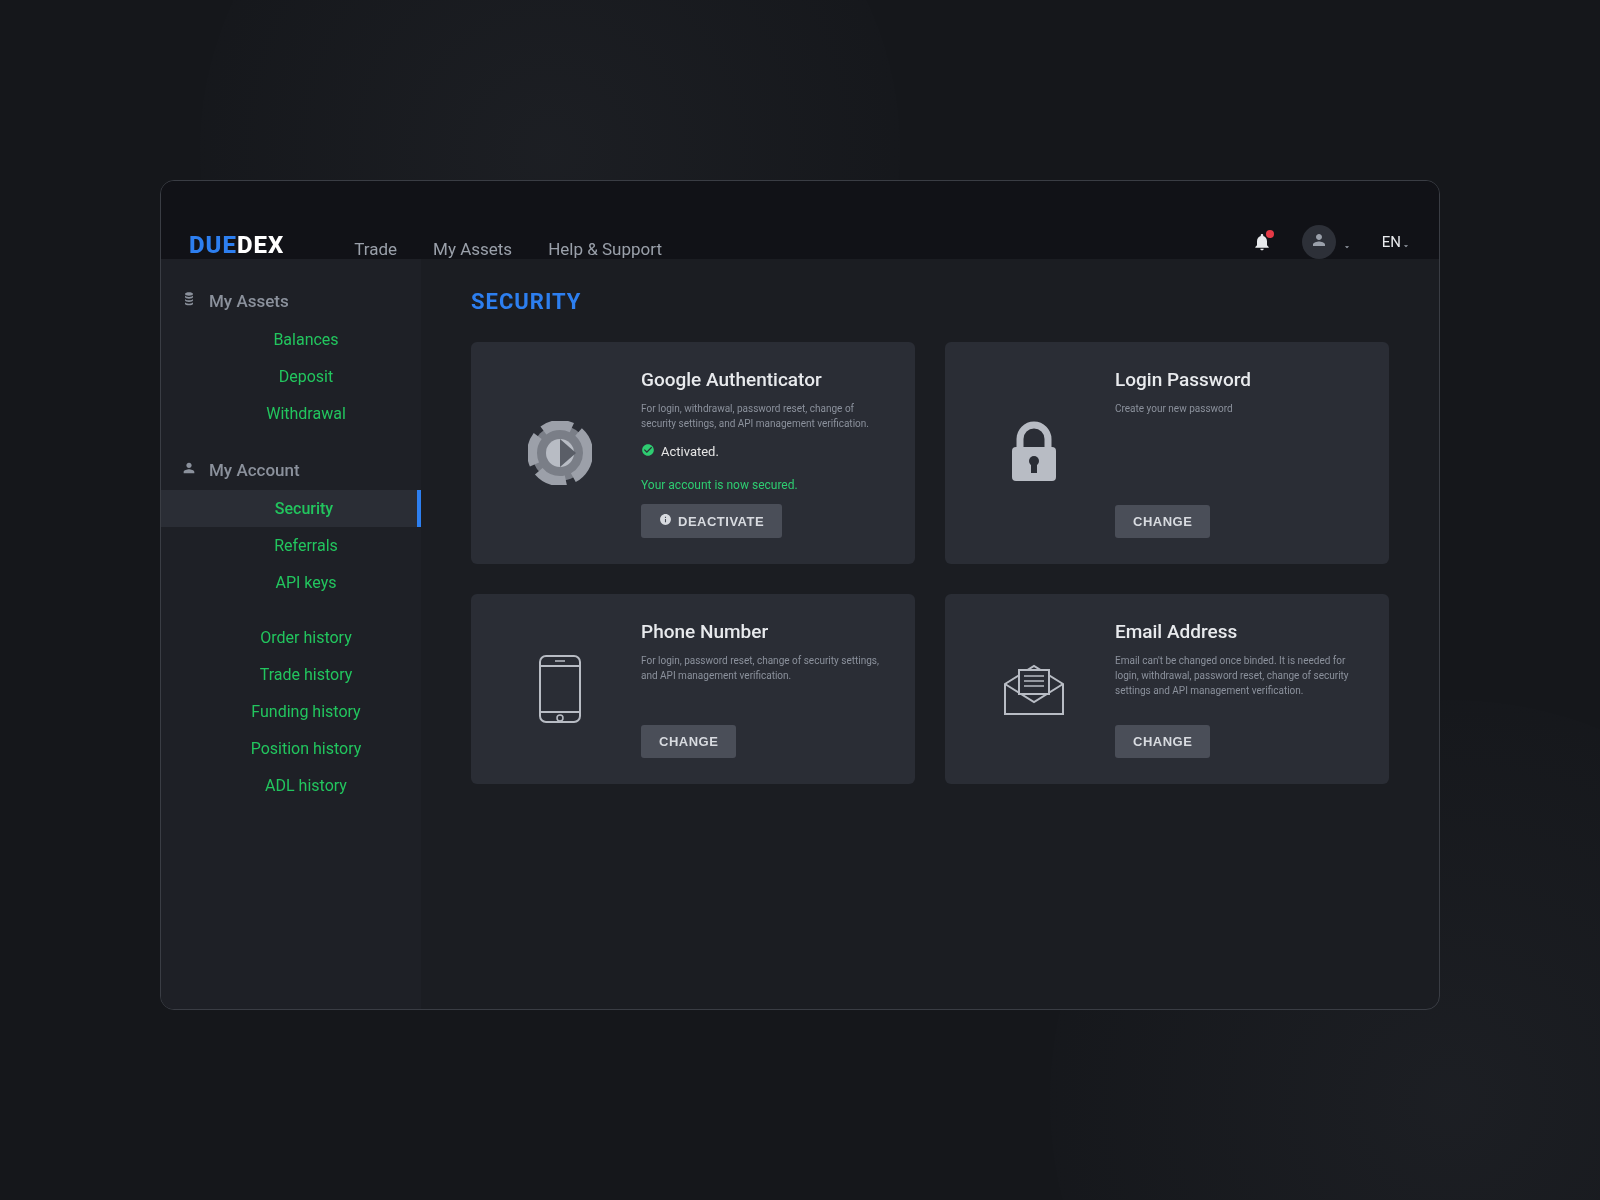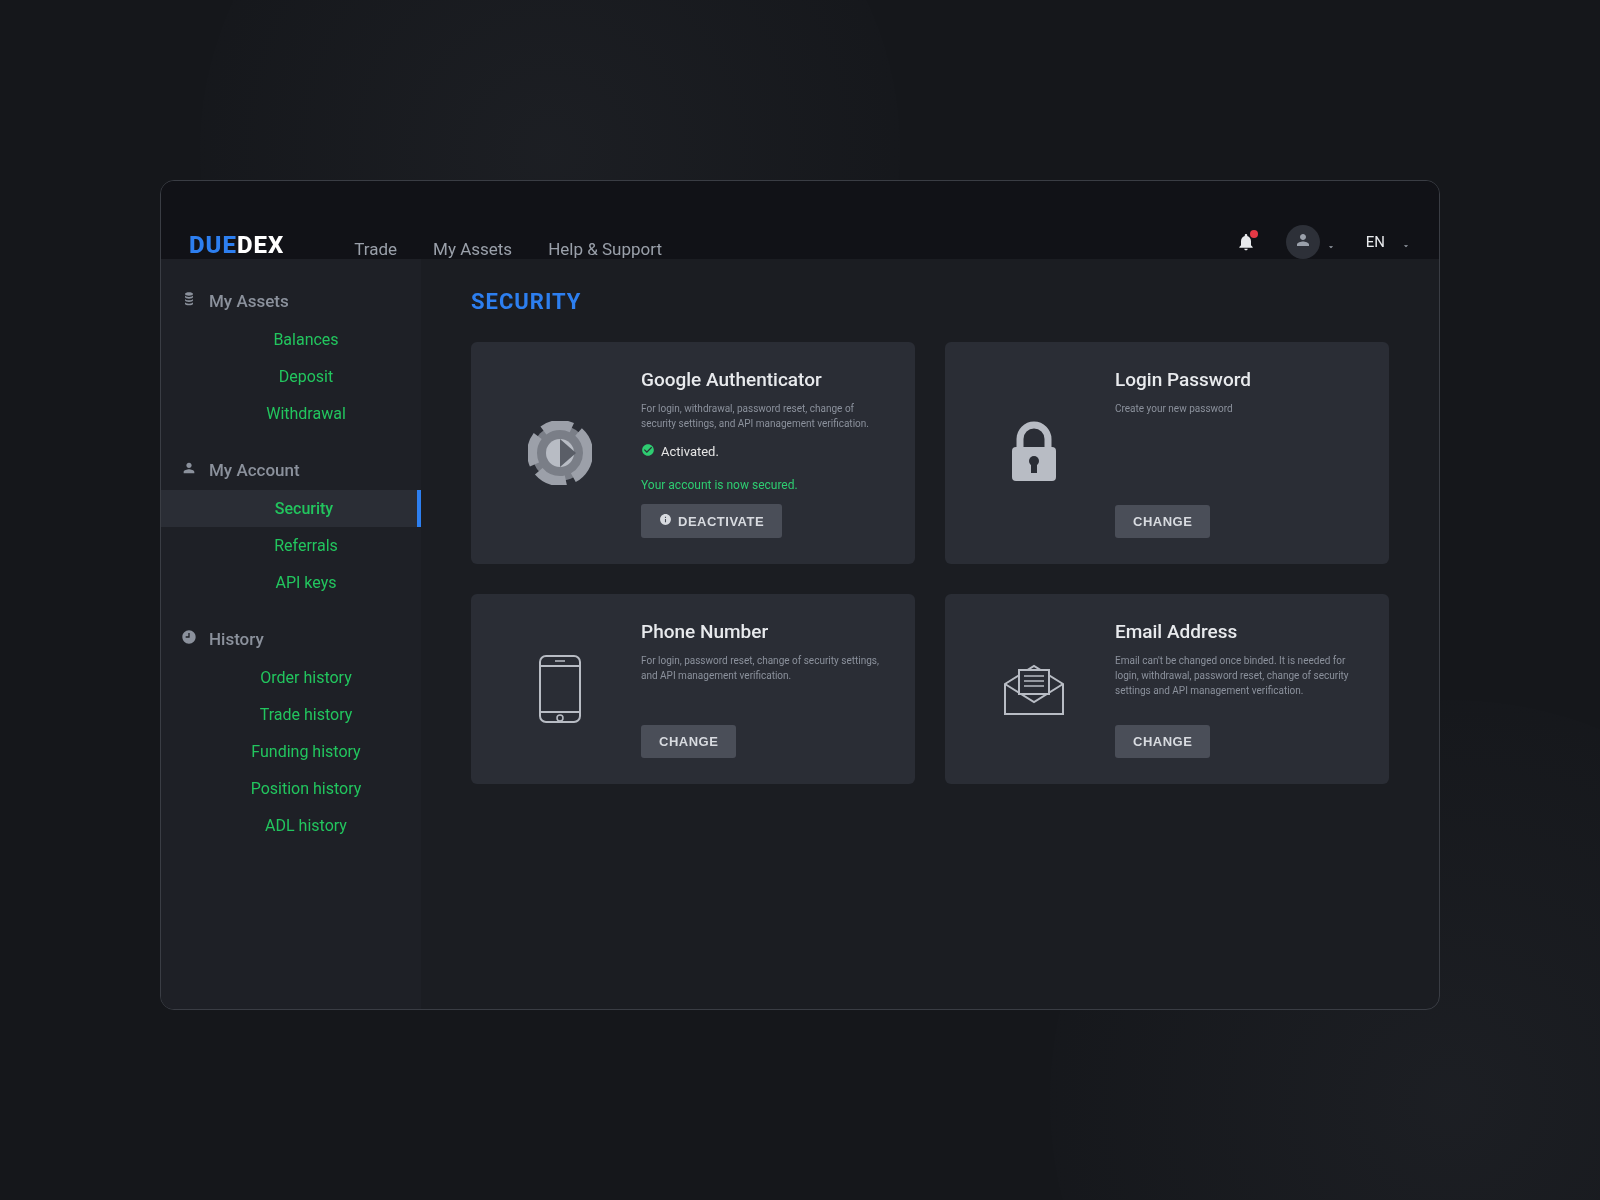--- a/index.html
+++ b/index.html
@@ -43,21 +43,21 @@
 .nav-item { color: #9aa0aa; font-size: 17px; cursor: pointer; }
 .topbar-right { margin-left: auto; display: flex; align-items: center; gap: 30px; }
 .bell { position: relative; width: 20px; height: 20px; }
 .bell svg { width: 20px; height: 20px; fill: #e8eaed; }
 .bell-dot { position: absolute; top: -2px; right: -2px; width: 8px; height: 8px; background: #e63946; border-radius: 50%; }
 .user { display: flex; align-items: center; gap: 6px; }
 .user-circle { width: 34px; height: 34px; border-radius: 50%; background: #2d3038; display: flex; align-items: center; justify-content: center; }
 .user-circle svg { width: 18px; height: 18px; fill: #9aa0aa; }
 .chev { width: 10px; height: 10px; }
 .chev svg { width: 10px; height: 10px; fill: #9aa0aa; }
-.lang { color: #e8eaed; font-size: 15px; display: flex; align-items: center; gap: 16px; }
+.lang { color: #e8eaed; font-size: 15px; display: flex; align-items: center; gap: 0; }
 
 .body { flex: 1; display: flex; }
 .sidebar { width: 260px; background: #1e2026; padding-top: 22px; }
 .sb-section { margin-bottom: 18px; }
 .sb-header { display: flex; align-items: center; gap: 12px; padding: 10px 20px; color: #8b919c; font-size: 17px; font-weight: 500; }
 .sb-header svg { width: 16px; height: 16px; fill: #8b919c; }
 .sb-item { padding: 9px 20px 9px 50px; color: #22c55e; font-size: 16px; cursor: pointer; text-align: center; }
 .sb-item.active { background: #2a2d35; border-right: 4px solid #2d7ff0; font-weight: 500; }
 
 .main { flex: 1; padding: 30px 50px; }
@@ -150,26 +150,20 @@
                 <path d="M12 12c2.21 0 4-1.79 4-4s-1.79-4-4-4-4 1.79-4 4 1.79 4 4 4zm0 2c-2.67 0-8 1.34-8 4v2h16v-2c0-2.66-5.33-4-8-4z"></path>
               </svg></span>
           <span>My Account</span>
         </div>
         <div class="sb-item active">Security</div>
         <div class="sb-item">Referrals</div>
         <div class="sb-item">API keys</div>
       </div>
 
       <div class="sb-section">
-        <div class="sb-header">
-          <span><svg viewBox="0 0 24 24">
-                <path d="M12 2C6.5 2 2 6.5 2 12s4.5 10 10 10 10-4.5 10-10S17.5 2 12 2zm.5 11H7v-2h4V6h2v7h-.5z"></path>
-              </svg></span>
-          <span>History</span>
-        </div>
         <div class="sb-item">Order history</div>
         <div class="sb-item">Trade history</div>
         <div class="sb-item">Funding history</div>
         <div class="sb-item">Position history</div>
         <div class="sb-item">ADL history</div>
       </div>
 
     </div>
 
     <div class="main">

